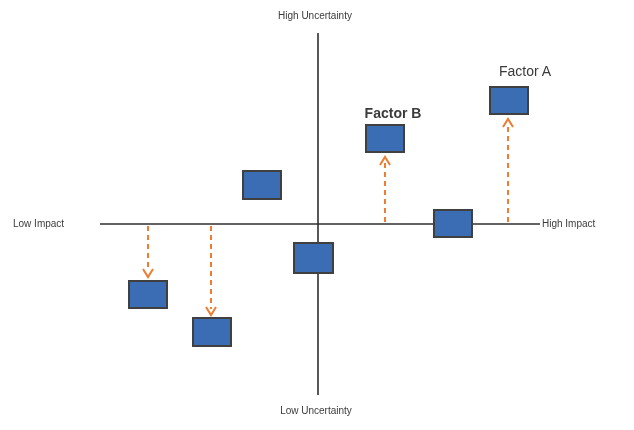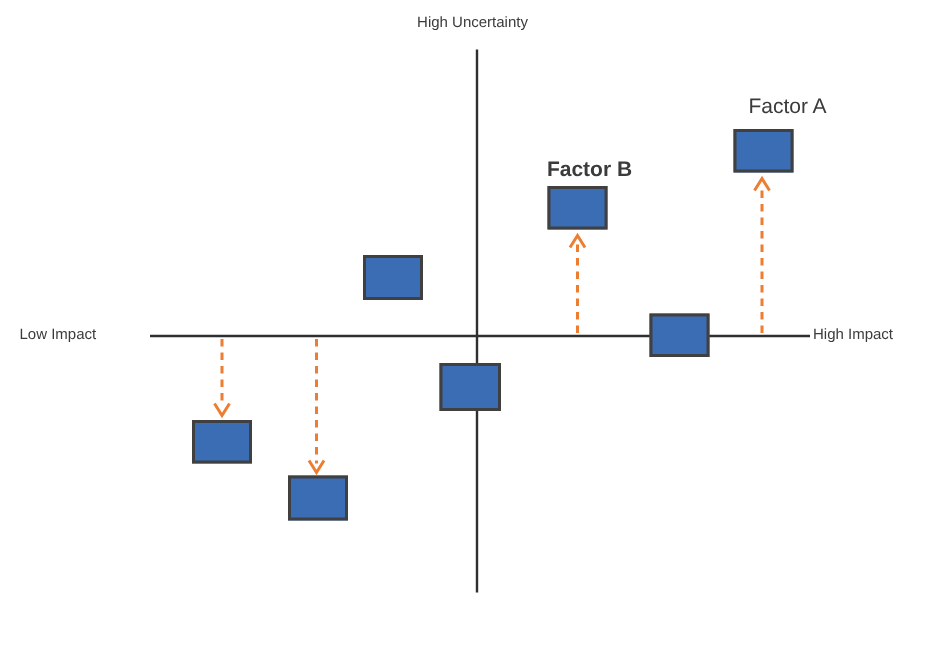--- a/index.html
+++ b/index.html
@@ -52,15 +52,16 @@
       <div class="factor-label" style="left: 513px; top: 79px; margin-left: 12px;">Factor A</div>
       <div class="factor-box" style="left: 365px; top: 124px; width: 40px; height: 29px;"></div>
       <div class="factor-label" style="left: 393px; top: 121px; font-weight: bold;">Factor B</div>
       <div class="factor-box" style="left: 242px; top: 170px; width: 40px; height: 30px;"></div>
       <div class="factor-box" style="left: 433px; top: 209px; width: 40px; height: 29px;"></div>
       <div class="factor-box" style="left: 293px; top: 242px; width: 41px; height: 32px;"></div>
       <div class="factor-box" style="left: 128px; top: 280px; width: 40px; height: 29px;"></div>
       <div class="factor-box" style="left: 192px; top: 317px; width: 40px; height: 30px;"></div>
     </div>
   <div class="axis-label" id="lbl-top">High Uncertainty</div>
+  <div class="axis-label" id="lbl-bottom">Low Uncertainty</div>
   <div class="axis-label" id="lbl-left">Low Impact</div>
   <div class="axis-label" id="lbl-right">High Impact</div>
 </div>
 
 </body></html>

